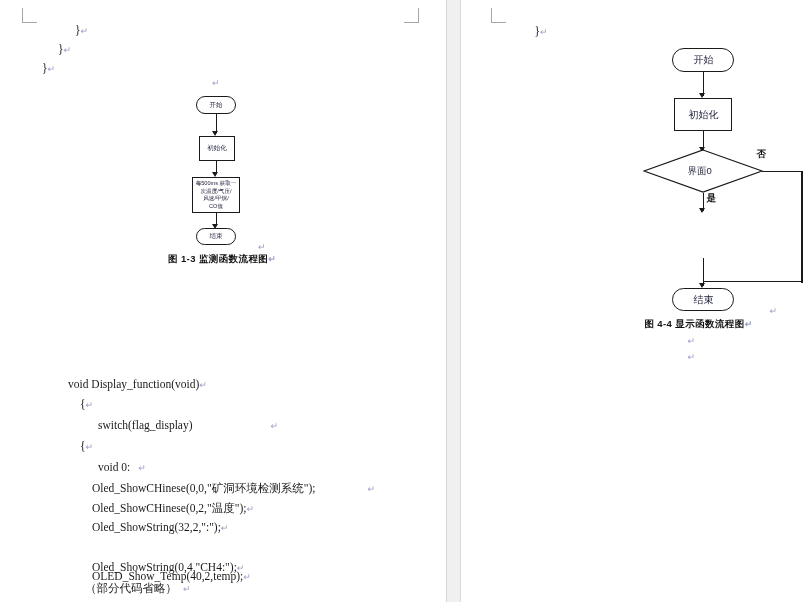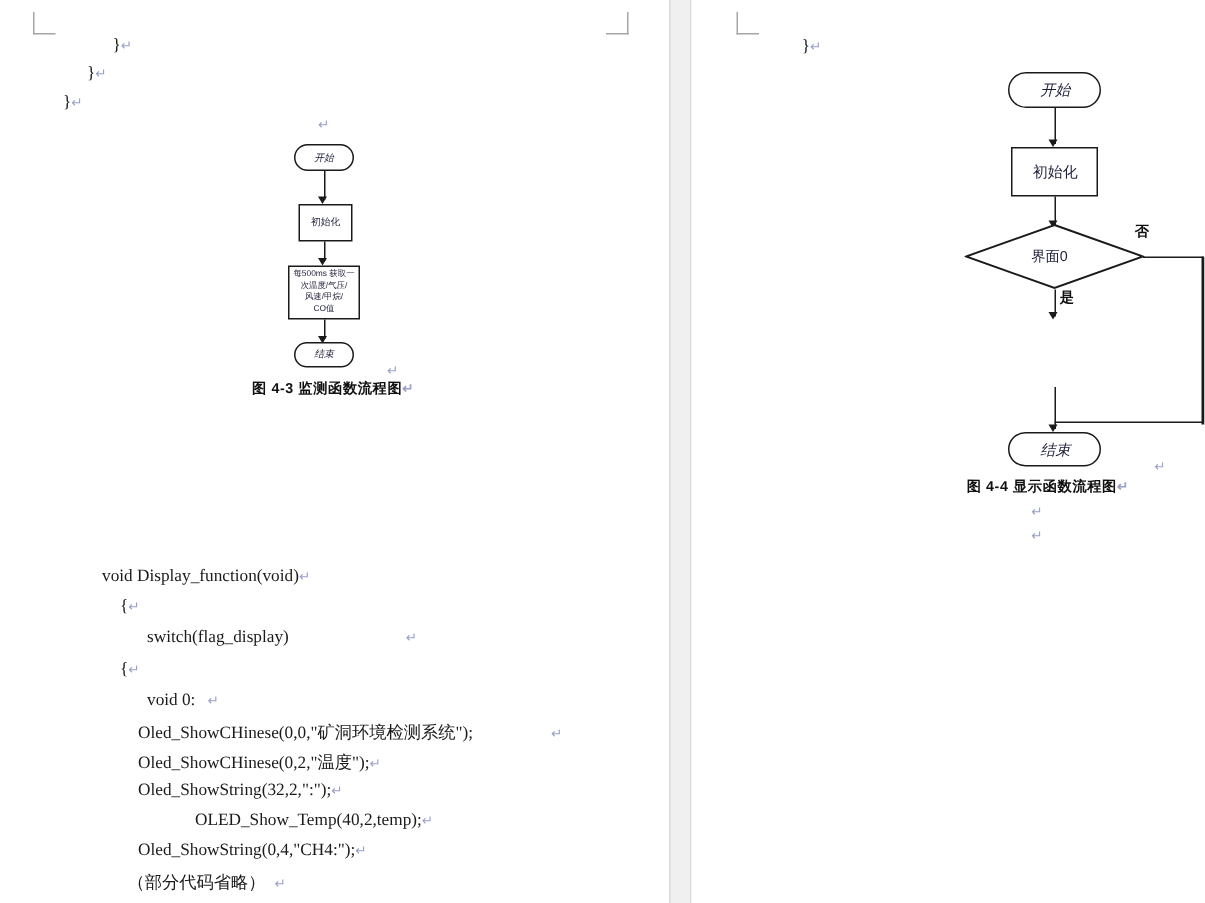--- a/index.html
+++ b/index.html
@@ -26,21 +26,21 @@
   
   .codeline{position:absolute;font-family:"Liberation Serif",serif;font-size:11.5px;color:#1a1a1a;white-space:nowrap;}
   .heading{position:absolute;font-family:"Liberation Sans",sans-serif;font-size:14px;font-weight:bold;color:#111;white-space:nowrap;letter-spacing:.5px;}
   .para{position:absolute;font-family:"Liberation Serif",serif;font-size:11.5px;color:#1a1a1a;line-height:18px;}
   .caption{position:absolute;font-family:"Liberation Sans",sans-serif;font-size:9.5px;font-weight:bold;color:#111;white-space:nowrap;letter-spacing:.4px;}
   .bullet-dot{display:inline-block;}
 
   
   .fc{position:absolute;}
   .node{position:absolute;box-sizing:border-box;display:flex;align-items:center;justify-content:center;text-align:center;color:#1d1d3a;}
-  .term{border:1.3px solid #1a1a1a;border-radius:999px;background:#fff;font-style:italic;}
+  .term{border:1.3px solid #1a1a1a;border-radius:999px;background:#fff;}
   .rect{border:1.3px solid #1a1a1a;background:#fff;}
   .label-sm{font-family:"Liberation Sans",sans-serif;}
   .conn{position:absolute;background:#1a1a1a;}
   .vline{width:1.3px;}
   .hline{height:1.3px;}
   .arrow{position:absolute;width:0;height:0;border-left:3.5px solid transparent;border-right:3.5px solid transparent;border-top:5px solid #1a1a1a;}
   .diamond-wrap{position:absolute;}
   .diamond-wrap svg{display:block;}
   .dlabel{position:absolute;font-family:"Liberation Sans",sans-serif;color:#111;font-weight:bold;}
   .dtext{position:absolute;font-family:"Liberation Sans",sans-serif;color:#1d1d3a;white-space:nowrap;}
@@ -85,34 +85,34 @@
       <div class="arrow" style="left:212px;top:224px;"></div>
 
       <div class="node term label-sm" style="left:196px;top:228px;width:40px;height:17px;font-size:6.5px;">
         <span>结束</span>
       </div>
 
       <div class="pil" style="position:absolute;left:258px;top:242px;">↵</div>
     </div>
 
     <div class="caption" style="left:168px;top:253px;">
-      <span>图 4-3  监测函数流程图</span><span class="pil">↵</span>
+      <span>图 1-3  监测函数流程图</span><span class="pil">↵</span>
     </div>
 
 
 
     <div class="codeline" style="left:68px;top:378px;"><span>void Display_function(void)</span><span class="pil">↵</span></div>
     <div class="codeline" style="left:80px;top:398px;"><span>{</span><span class="pil">↵</span></div>
     <div class="codeline" style="left:98px;top:419px;"><span>switch(flag_display)</span><span class="pil" style="margin-left:78px;">↵</span></div>
     <div class="codeline" style="left:80px;top:440px;"><span>{</span><span class="pil">↵</span></div>
     <div class="codeline" style="left:98px;top:461px;"><span>void 0:</span><span class="pil" style="margin-left:8px;">↵</span></div>
     <div class="codeline" style="left:92px;top:481px;"><span>Oled_ShowCHinese(0,0,"矿洞环境检测系统");</span><span class="pil" style="margin-left:52px;">↵</span></div>
     <div class="codeline" style="left:92px;top:501px;"><span>Oled_ShowCHinese(0,2,"温度");</span><span class="pil">↵</span></div>
     <div class="codeline" style="left:92px;top:521px;"><span>Oled_ShowString(32,2,":");</span><span class="pil">↵</span></div>
-    <div class="codeline" style="left:92px;top:541px;margin-left:38px;"><span>OLED_Show_Temp(40,2,temp);</span><span class="pil">↵</span></div>
+    <div class="codeline" style="left:92px;top:570px;"><span>OLED_Show_Temp(40,2,temp);</span><span class="pil">↵</span></div>
     <div class="codeline" style="left:92px;top:561px;"><span>Oled_ShowString(0,4,"CH4:");</span><span class="pil">↵</span></div>
     <div class="codeline" style="left:85px;top:581px;"><span>（部分代码省略）</span><span class="pil" style="margin-left:6px;">↵</span></div>
     <div class="codeline" style="left:110px;top:601px;"><span>……</span></div>
 
   </div>
 
   <div class="gutter"></div>
 
   <div class="page page-right">
 

